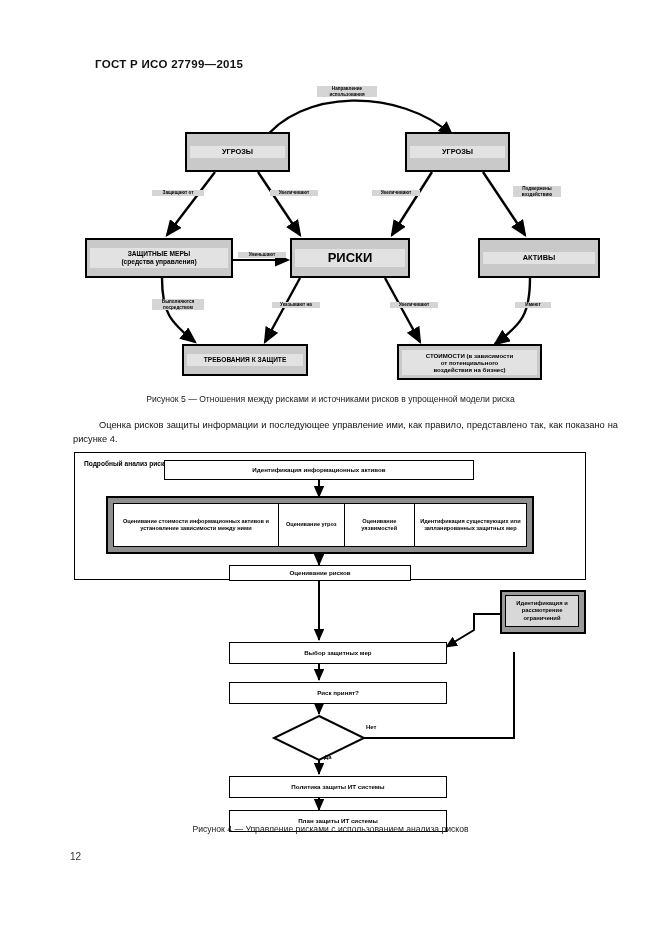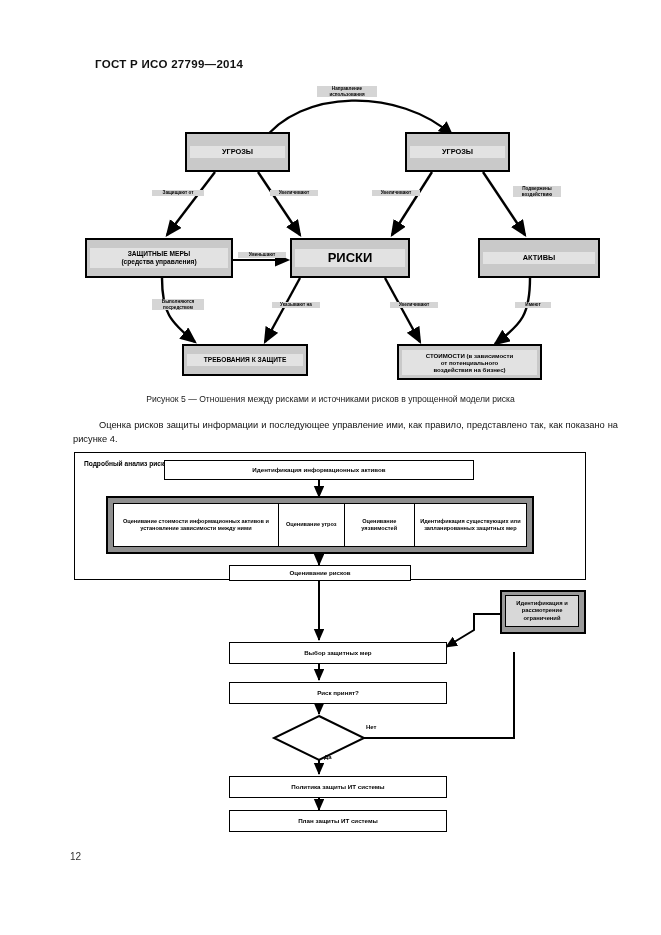--- a/index.html
+++ b/index.html
@@ -100,21 +100,21 @@
   .pageno{
     position:absolute;left:70px;top:851px;
     font-size:10px;color:#333;
   }
 </style>
 </head>
 <body>
 
 <div class="page">
 
-  <div class="doc-header">ГОСТ Р ИСО 27799—2014</div>
+  <div class="doc-header">ГОСТ Р ИСО 27799—2015</div>
 
   <div id="fig3">
 
     <svg width="661" height="320">
       <defs>
         <marker id="ah" markerWidth="8" markerHeight="8" refX="6" refY="3" orient="auto">
           <path d="M0,0 L7,3 L0,6 z" fill="#000"></path>
         </marker>
       </defs>
 
@@ -253,16 +253,17 @@
     <div class="f4box" style="left:155px;top:230px;width:218px;height:22px;">Риск принят?</div>
 
     <div class="f4yn" style="left:292px;top:272px;">Нет</div>
     <div class="f4yn" style="left:250px;top:302px;">Да</div>
 
     <div class="f4box" style="left:155px;top:324px;width:218px;height:22px;">Политика защиты ИТ системы</div>
 
     <div class="f4box" style="left:155px;top:358px;width:218px;height:22px;">План защиты ИТ системы</div>
   </div>
 
+  <div class="cap" style="top:824px;">Рисунок 4 — Управление рисками с использованием анализа рисков</div>
 
   <div class="pageno">12</div>
 
 </div>
 
 </body></html>

